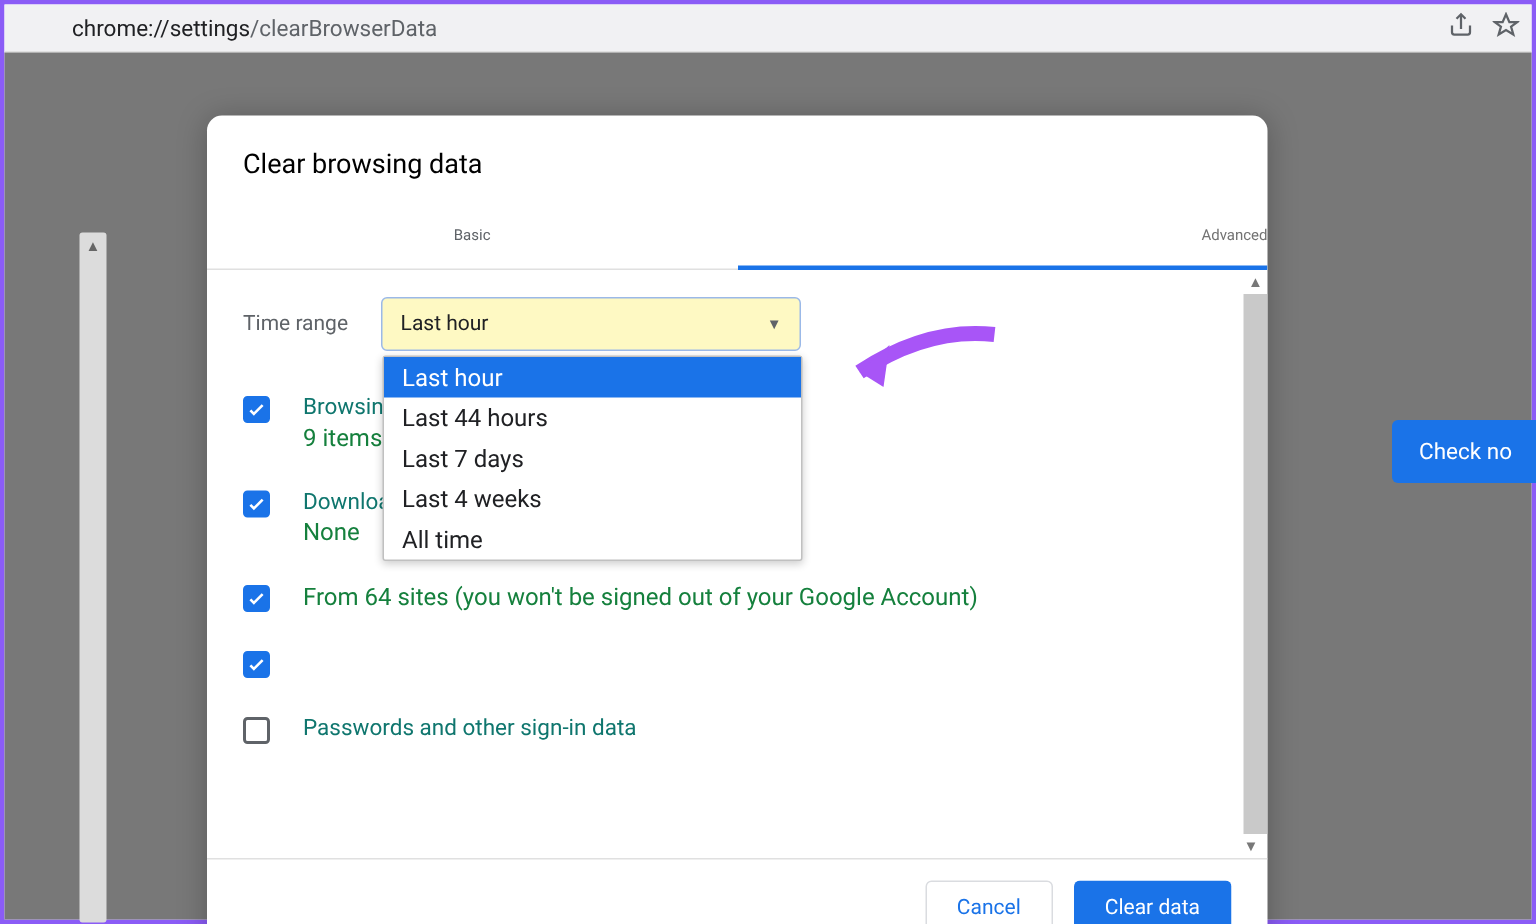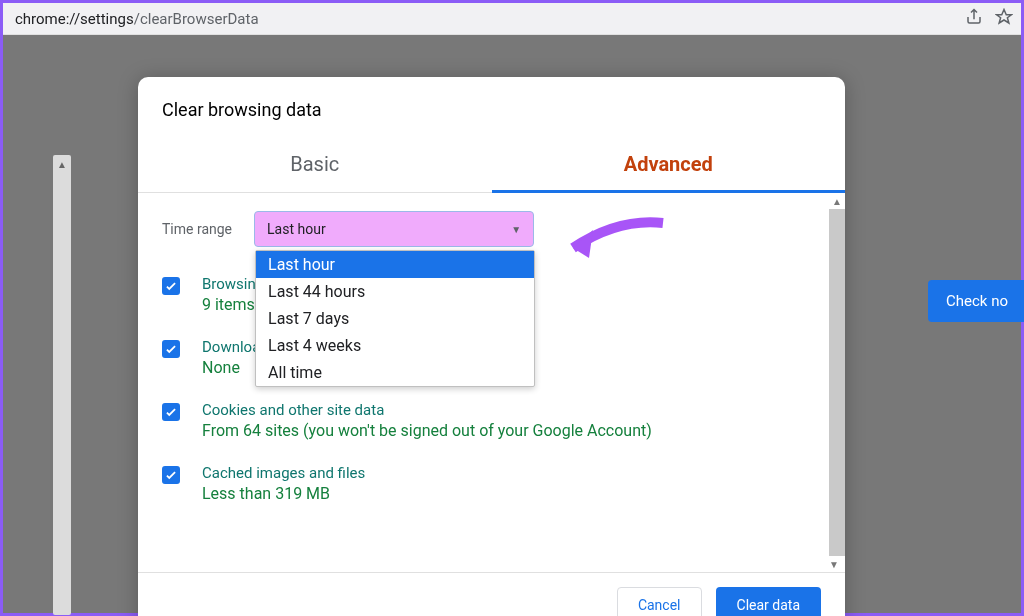--- a/index.html
+++ b/index.html
@@ -1,41 +1,41 @@
 <!DOCTYPE html>
 <html><head>
 <meta charset="utf-8">
 <style>
 * { box-sizing: border-box; margin: 0; padding: 0; }
 body { font-family: -apple-system, BlinkMacSystemFont, "Segoe UI", Roboto, Arial, sans-serif; width: 1024px; height: 616px; overflow: hidden; position: relative; background: #fff; }
 .frame { width: 1024px; height: 616px; border: 3px solid #8b5cf6; position: relative; }
 .urlbar { height: 32px; background: #f1f1f3; border-bottom: 1px solid #e0e0e0; display: flex; align-items: center; padding: 0 8px; position: relative; }
-.url { font-size: 15px; color: #5f6368; padding-left: 4px; }
+.url { font-size: 15px; color: #5f6368; padding-left: 4px; margin-left: 33px; }
 .url .black { color: #202124; }
 .url-icons { position: absolute; right: 8px; display: flex; gap: 12px; align-items: center; }
 .url-icons svg { width: 18px; height: 18px; }
 .content { flex:1; background: #787878; position: relative; height: calc(100% - 32px); }
 .side-scroll { position: absolute; left: 50px; top: 120px; width: 18px; height: 460px; background: #dcdcdc; border-radius: 2px; }
 .side-scroll .thumb-up { width:18px; height:18px; display:flex; align-items:center; justify-content:center; color:#666; font-size:10px;}
 .side-scroll .thumb-up::before { content:"▲"; }
 .check-btn { position: absolute; right: -5px; top: 245px; background: #1a73e8; color: #fff; padding: 12px 18px; font-size: 15px; border-radius: 4px 0 0 4px; }
 .modal { position: absolute; left: 135px; top: 42px; width: 707px; height: 560px; background: #fff; border-radius: 10px; box-shadow: 0 2px 20px rgba(0,0,0,.25); display:flex; flex-direction:column; overflow:hidden;}
 .modal h1 { font-size: 18px; font-weight: 400; color: #000000; padding: 22px 24px 18px; }
 .tabs { display:flex; border-bottom: 1px solid #e0e0e0; }
-.tab { flex:1; text-align:center; padding: 14px 0 16px; font-size: 20px; color:#5f6368; cursor:pointer; position:relative;}
-.tab.active { color:#c2410c; font-weight:700;}
+.tab { flex:1; text-align:center; padding: 14px 0 16px; font-size: 10px; color:#5f6368; cursor:pointer; position:relative;}
+.tab.active { color:#737373; font-weight:400;text-align:right;}
 .tab.active::after { content:""; position:absolute; bottom:-1px; left:0; right:0; height:3px; background:#1a73e8;}
 .body { flex:1; position:relative; padding: 18px 24px 4px; overflow:hidden;}
 .scrollbar { position:absolute; right:0; top:0; width:16px; height:100%; }
 .scrollbar .arrow { height:16px; display:flex; align-items:center; justify-content:center; color:#787878; font-size:10px; }
 .scrollbar .track { background:#c9c9c9; position:absolute; top:16px; bottom:16px; width:100%;}
 .scrollbar .bot { position:absolute; bottom:0;}
 .row-time { display:flex; align-items:center; gap:22px; margin-bottom:28px; }
 .row-time label { font-size:14px; color:#5f6368;}
-.select { position:relative; width:280px; height:36px; border:1px solid #9bb9e8; border-radius:4px; background:#f0abfc; display:flex; align-items:center; padding:4px 12px; font-size:14px; color:#202124; cursor:pointer;}
+.select { position:relative; width:280px; height:36px; border:1px solid #9bb9e8; border-radius:4px; background:#fef9c3; display:flex; align-items:center; padding:4px 12px; font-size:14px; color:#202124; cursor:pointer;}
 .select .caret { margin-left:auto; color:#5f6368; font-size:10px;}
 .dropdown { position:absolute; left:0; top:38px; width:280px; background:#fff; border:1px solid #c0c0c0; border-radius:2px; box-shadow:0 2px 6px rgba(0,0,0,.2); z-index:10;}
 .dropdown .opt { padding:4px 12px; font-size:16px; color:#202124; cursor:pointer;}
 .dropdown .opt.sel { background:#1a73e8; color:#fff;}
 .item { display:flex; align-items:flex-start; gap:22px; margin-bottom:24px;}
 .cb { width:18px; height:18px; border:2px solid #1a73e8; border-radius:3px; background:#1a73e8; display:flex; align-items:center; justify-content:center; margin-top:2px; flex-shrink:0;}
 .cb svg { width:14px; height:14px; }
 .cb.empty { background:#fff; border-color:#5f6368;}
 .item .txt { font-size:15px;}
 .item .title { color:#0f766e; margin-bottom:2px;}
@@ -122,37 +122,38 @@
           </div>
         </div>
 
         <div class="item">
           <div class="cb">
               <svg viewBox="0 0 24 24" fill="none" stroke="#fff" stroke-width="3">
                 <path d="M5 13l4 4L19 7"></path>
               </svg>
             </div>
           <div class="txt">
-            <div class="title">Cookies and other site data</div>
             <div class="sub">From 64 sites (you won't be signed out of your Google Account)</div>
           </div>
         </div>
 
         <div class="item">
           <div class="cb">
               <svg viewBox="0 0 24 24" fill="none" stroke="#fff" stroke-width="3">
                 <path d="M5 13l4 4L19 7"></path>
               </svg>
             </div>
+        </div>
+
+        <div class="item">
+          <div class="cb empty"></div>
           <div class="txt">
-            <div class="title">Cached images and files</div>
-            <div class="sub">Less than 319 MB</div>
+            <div class="title">Passwords and other sign-in data</div>
           </div>
         </div>
-
 
       </div>
       <div class="footer">
         <div class="btn cancel">Cancel</div>
         <div class="btn primary">Clear data</div>
       </div>
     </div>
 
     <div class="arrow-annot">
       <svg viewBox="0 0 110 60">

